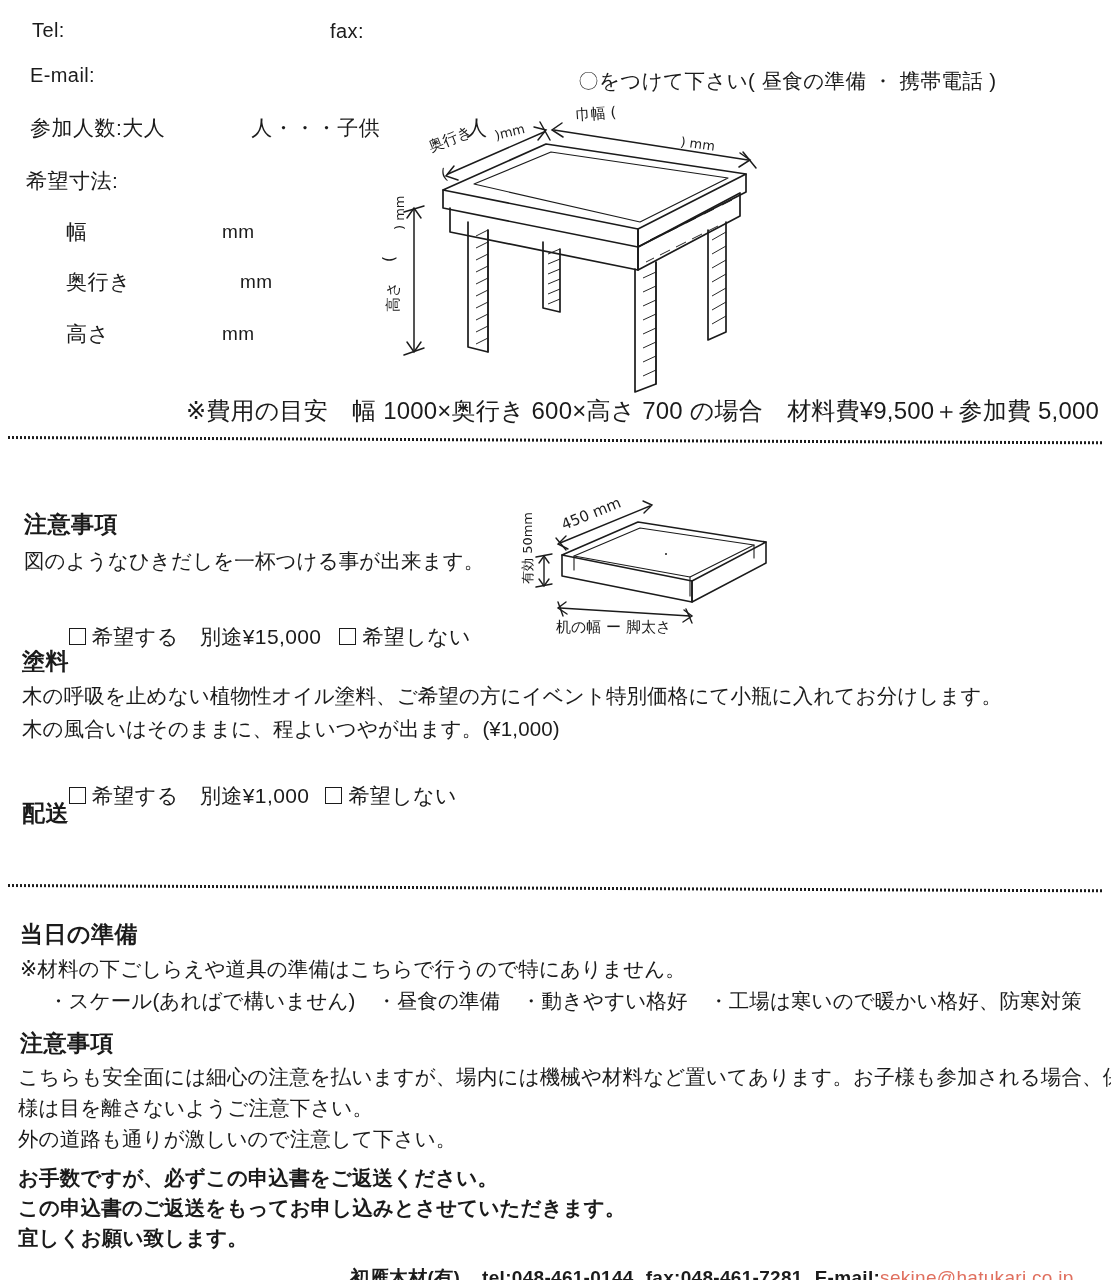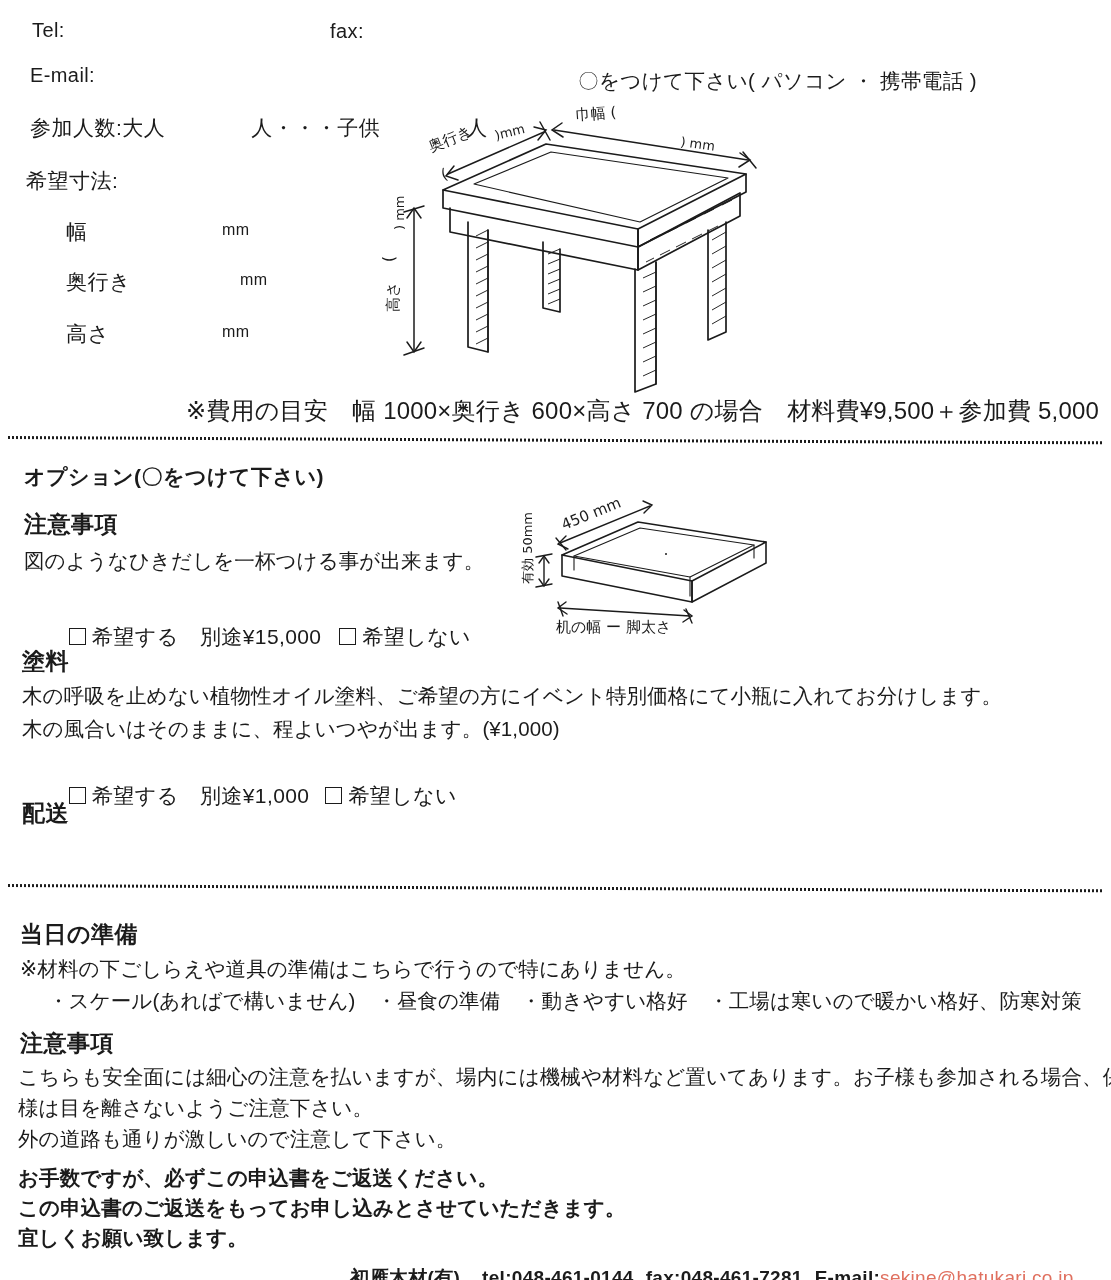--- a/index.html
+++ b/index.html
@@ -23,21 +23,21 @@
     width: 896px;
     height: 1280px;
   }
 
   
   .abs { position: absolute; white-space: pre; line-height: 1.0; }
 
   
   .t-label      { font-size: 20px; letter-spacing: 0.4px; }
   .t-field      { font-size: 21px; letter-spacing: 0.5px; }
-  .t-mm         { font-size: 16px; letter-spacing: 0.5px; }
+  .t-mm         { font-size: 19px; letter-spacing: 0.5px; }
   .t-note       { font-size: 24px; letter-spacing: 0.2px; }
   .t-head       { font-size: 21px; font-weight: bold; letter-spacing: 0.5px; }
   .t-subhead    { font-size: 23px; font-weight: bold; letter-spacing: 0.5px; }
   .t-body       { font-size: 20.5px; letter-spacing: 0.1px; }
   .t-check      { font-size: 21px; letter-spacing: 0.4px; }
   .t-footer     { font-size: 19px; font-weight: bold; letter-spacing: 0.3px; }
   .t-circle     { font-size: 20.5px; letter-spacing: 0.4px; }
 
   
   .divider {
@@ -85,21 +85,21 @@
 <body>
 
 <div class="page">
 
   <span class="abs t-label" style="left:32px; top:20px;">Tel:</span>
 
   <span class="abs t-label" style="left:330px; top:21px;">fax:</span>
 
   <span class="abs t-label" style="left:30px; top:65px;">E-mail:</span>
 
-  <span class="abs t-circle" style="left:578px; top:71px;">〇をつけて下さい( パソコン ・ 携帯電話 )</span>
+  <span class="abs t-circle" style="left:578px; top:71px;">〇をつけて下さい( 昼食の準備 ・ 携帯電話 )</span>
 
   <span class="abs t-field" style="left:30px; top:117px;">参加人数:大人　　　　人・・・子供　　　　人</span>
 
   <span class="abs t-field" style="left:26px; top:170px;">希望寸法:</span>
 
   <span class="abs t-field" style="left:66px; top:221px;">幅</span>
   <span class="abs t-mm" style="left:222px; top:222px;">mm</span>
 
   <span class="abs t-field" style="left:66px; top:271px;">奥行き</span>
   <span class="abs t-mm" style="left:240px; top:272px;">mm</span>
@@ -210,21 +210,20 @@
       <text class="hand" x="10" y="200" transform="rotate(-90 10 200)">高さ</text>
       <text class="hand" x="6" y="150" transform="rotate(-90 6 150)">(</text>
       <text class="hand hand-sm" x="16" y="118" transform="rotate(-90 16 118)">) mm</text>
     </svg>
   </div>
 
   <span class="abs t-note" style="left:186px; top:399px;">※費用の目安　幅 1000×奥行き 600×高さ 700 の場合　材料費¥9,500＋参加費 5,000</span>
 
   <div class="divider" style="top:436px;"></div>
 
-  <span class="abs t-head" style="left:24px; top:466px;">オプション(〇をつけて下さい)</span>
 
   <span class="abs t-subhead" style="left:24px; top:513px;">注意事項</span>
   <span class="abs t-body" style="left:24px; top:551px;">図のようなひきだしを一杯つける事が出来ます。</span>
 
   <div class="chk-row t-check" style="left:44px; top:599px;">
     <span class="cbox"></span><span>希望する　別途¥15,000</span><span style="display:inline-block;width:18px;"></span><span class="cbox"></span><span>希望しない</span>
   </div>
 
   <div class="sketch" style="left:530px; top:498px; width:250px; height:140px;">
     <svg width="250" height="140" viewBox="0 0 250 140" aria-hidden="true">

